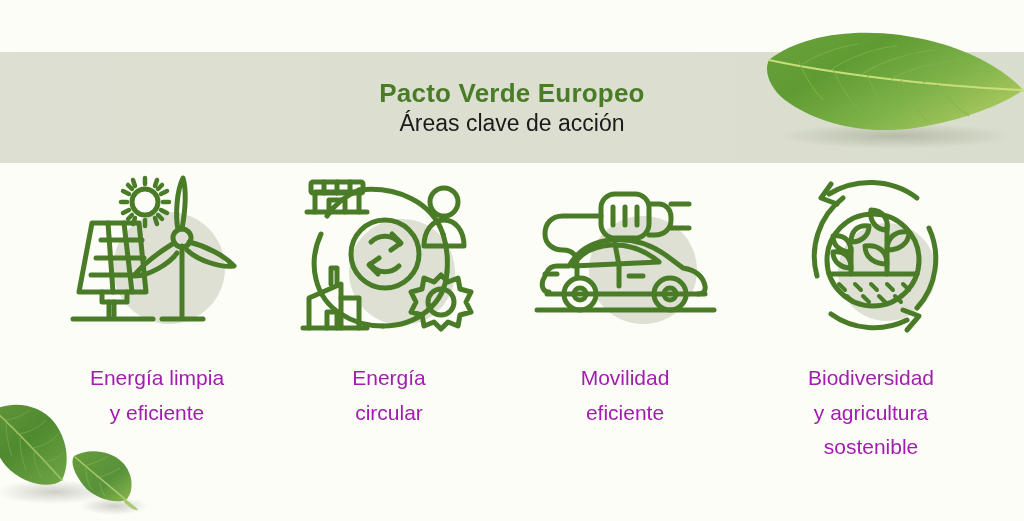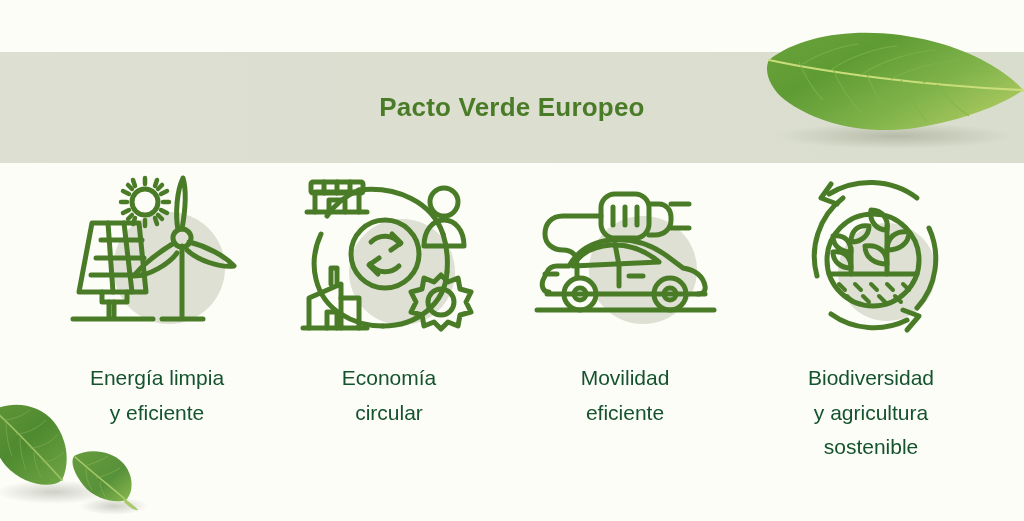--- a/index.html
+++ b/index.html
@@ -105,39 +105,40 @@
   }
   .card-icon svg {
     display: block;
     position: relative;
     z-index: 2;
   }
   .card-label {
     margin-top: 19px;
     font-size: 21px;
     line-height: 1.65;
-    color: #14532d;
+    color: #a21caf;
     text-align: center;
     white-space: pre-line;
   }
 
   
   .card-1 { margin-left: 4px; }
   .card-2 { margin-left: -8px; }
   .card-3 { margin-left: -4px; }
   .card-4 { margin-left: 6px; justify-content: center; }
 </style>
 </head>
 <body>
 
 <div id="stage">
 
   <div class="banner">
     <div class="banner-inner">
       <div class="banner-title">Pacto Verde Europeo</div>
+      <div class="banner-subtitle">Áreas clave de acción</div>
     </div>
   </div>
 
   <svg class="leaf-topright" viewBox="0 0 275 122">
     <defs>
       <linearGradient id="lfA" x1="0" y1="0" x2="1" y2="0.7">
         <stop offset="0%" stop-color="#6aa23a"></stop>
         <stop offset="35%" stop-color="#5f9b33"></stop>
         <stop offset="70%" stop-color="#7fb34a"></stop>
         <stop offset="100%" stop-color="#a8c85e"></stop>
@@ -300,21 +301,21 @@
                      L127 106 L137 110 Z"></path>
 
             <circle cx="88" cy="82" r="34"></circle>
             <path d="M74 70 C 82 62, 96 62, 103 72"></path>
             <path d="M102 94 C 94 102, 80 102, 73 92"></path>
             <path d="M95 62 L104 71 L94 78"></path>
             <path d="M81 102 L72 93 L82 86"></path>
           </g>
         </svg>
       </div>
-      <div class="card-label">Economía
+      <div class="card-label">Energía
 circular</div>
     </div>
 
     <div class="card card-3">
       <div class="card-icon">
         <svg width="185" height="170" viewBox="0 0 185 170">
           <circle cx="110" cy="98" r="54" fill="#dde0d2"></circle>
           <g fill="none" stroke="#4a7c28" stroke-width="5" stroke-linecap="round" stroke-linejoin="round">
 
             <rect x="68" y="22" width="48" height="44" rx="14"></rect>

